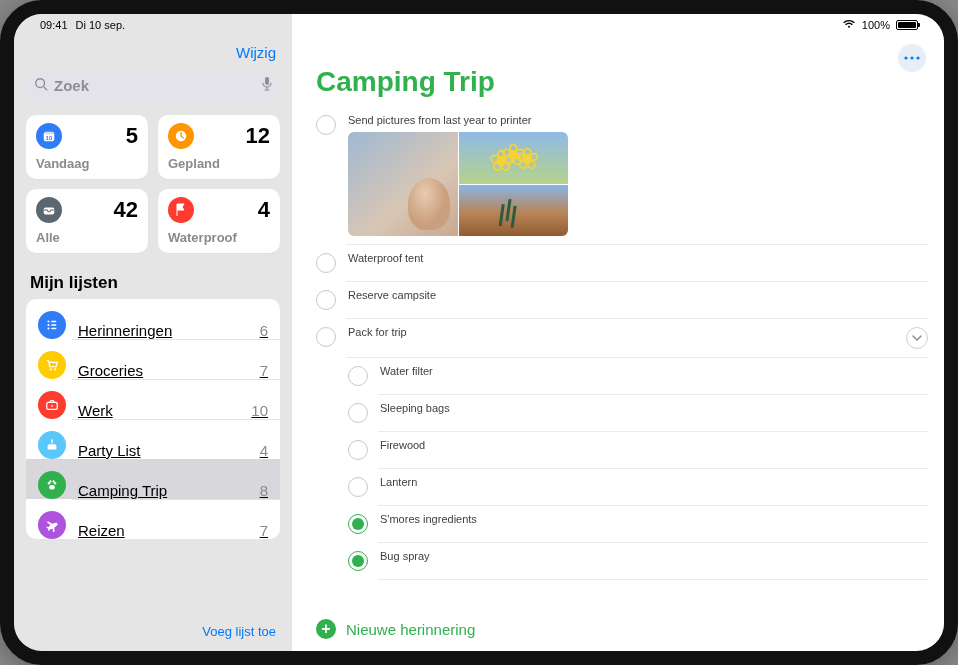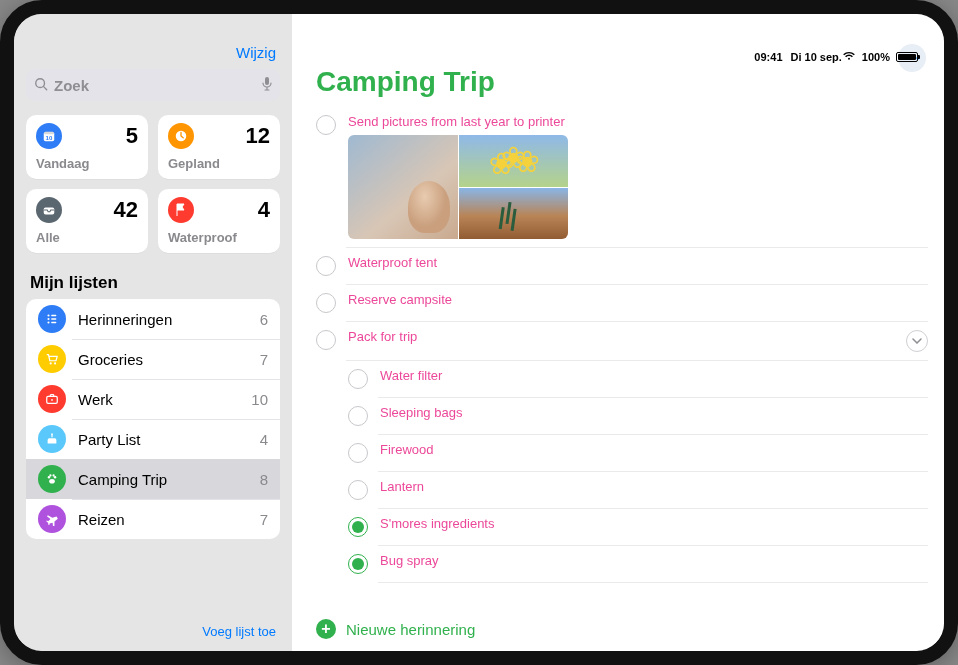--- a/index.html
+++ b/index.html
@@ -37,26 +37,25 @@
     }
     
     .status-bar {
       position: absolute;
       top: 0;
       left: 0;
       right: 0;
       height: 22px;
       display: flex;
       align-items: center;
-      justify-content: flex-end;
+      justify-content: space-between;
       padding: 0 26px;
       font-size: 11px;
-      font-weight: 700;
+      font-weight: 400;
       z-index: 10;
-      margin-top: 32px;
     }
     .status-left { display: flex; align-items: center; gap: 8px;}
     .status-right { display: flex; align-items: center; gap: 6px;}
     .wifi-icon { width: 14px; height: 10px; }
     .battery-icon { width: 22px; height: 10px; border: 1px solid #000; border-radius: 2px; position: relative; }
     .battery-icon::after { content:''; position:absolute; right:-3px; top:2px; width:2px; height:4px; background:#000; border-radius:0 1px 1px 0; }
     .battery-fill { position:absolute; left:1px; top:1px; bottom:1px; right:1px; background:#000; border-radius:1px;}
 
     
     .sidebar {
@@ -151,26 +150,27 @@
       color: #000;
     }
     .lists {
       margin: 0 12px;
       background: #fff;
       border-radius: 10px;
       overflow: hidden;
     }
     .list-row {
       display: flex;
-      align-items: center;
+      align-items: flex-end;
       height: 40px;
       padding: 0 12px;
       gap: 12px;
       position: relative;
       cursor: pointer;
+      text-decoration: underline;
     }
     .list-row:not(:last-child)::after {
       content: '';
       position: absolute;
       left: 46px;
       right: 0;
       bottom: 0;
       height: 0.5px;
       background: #e3e3e8;
     }
@@ -275,21 +275,21 @@
       border-color: #30b14d;
     }
     .reminder.completed .check::after {
       content:'';
       position:absolute;
       left: 3px; right:3px; top:3px; bottom:3px;
       background: #30b14d;
       border-radius: 50%;
     }
     .reminder-body { flex: 1; }
-    .reminder-title { font-size: 13px; color: #ec4899; }
+    .reminder-title { font-size: 11px; color: #404040; }
     .image-grid {
       display: grid;
       grid-template-columns: 1fr 1fr;
       grid-template-rows: 1fr 1fr;
       width: 220px;
       height: 104px;
       gap: 1px;
       margin-top: 6px;
       border-radius: 6px;
       overflow: hidden;

